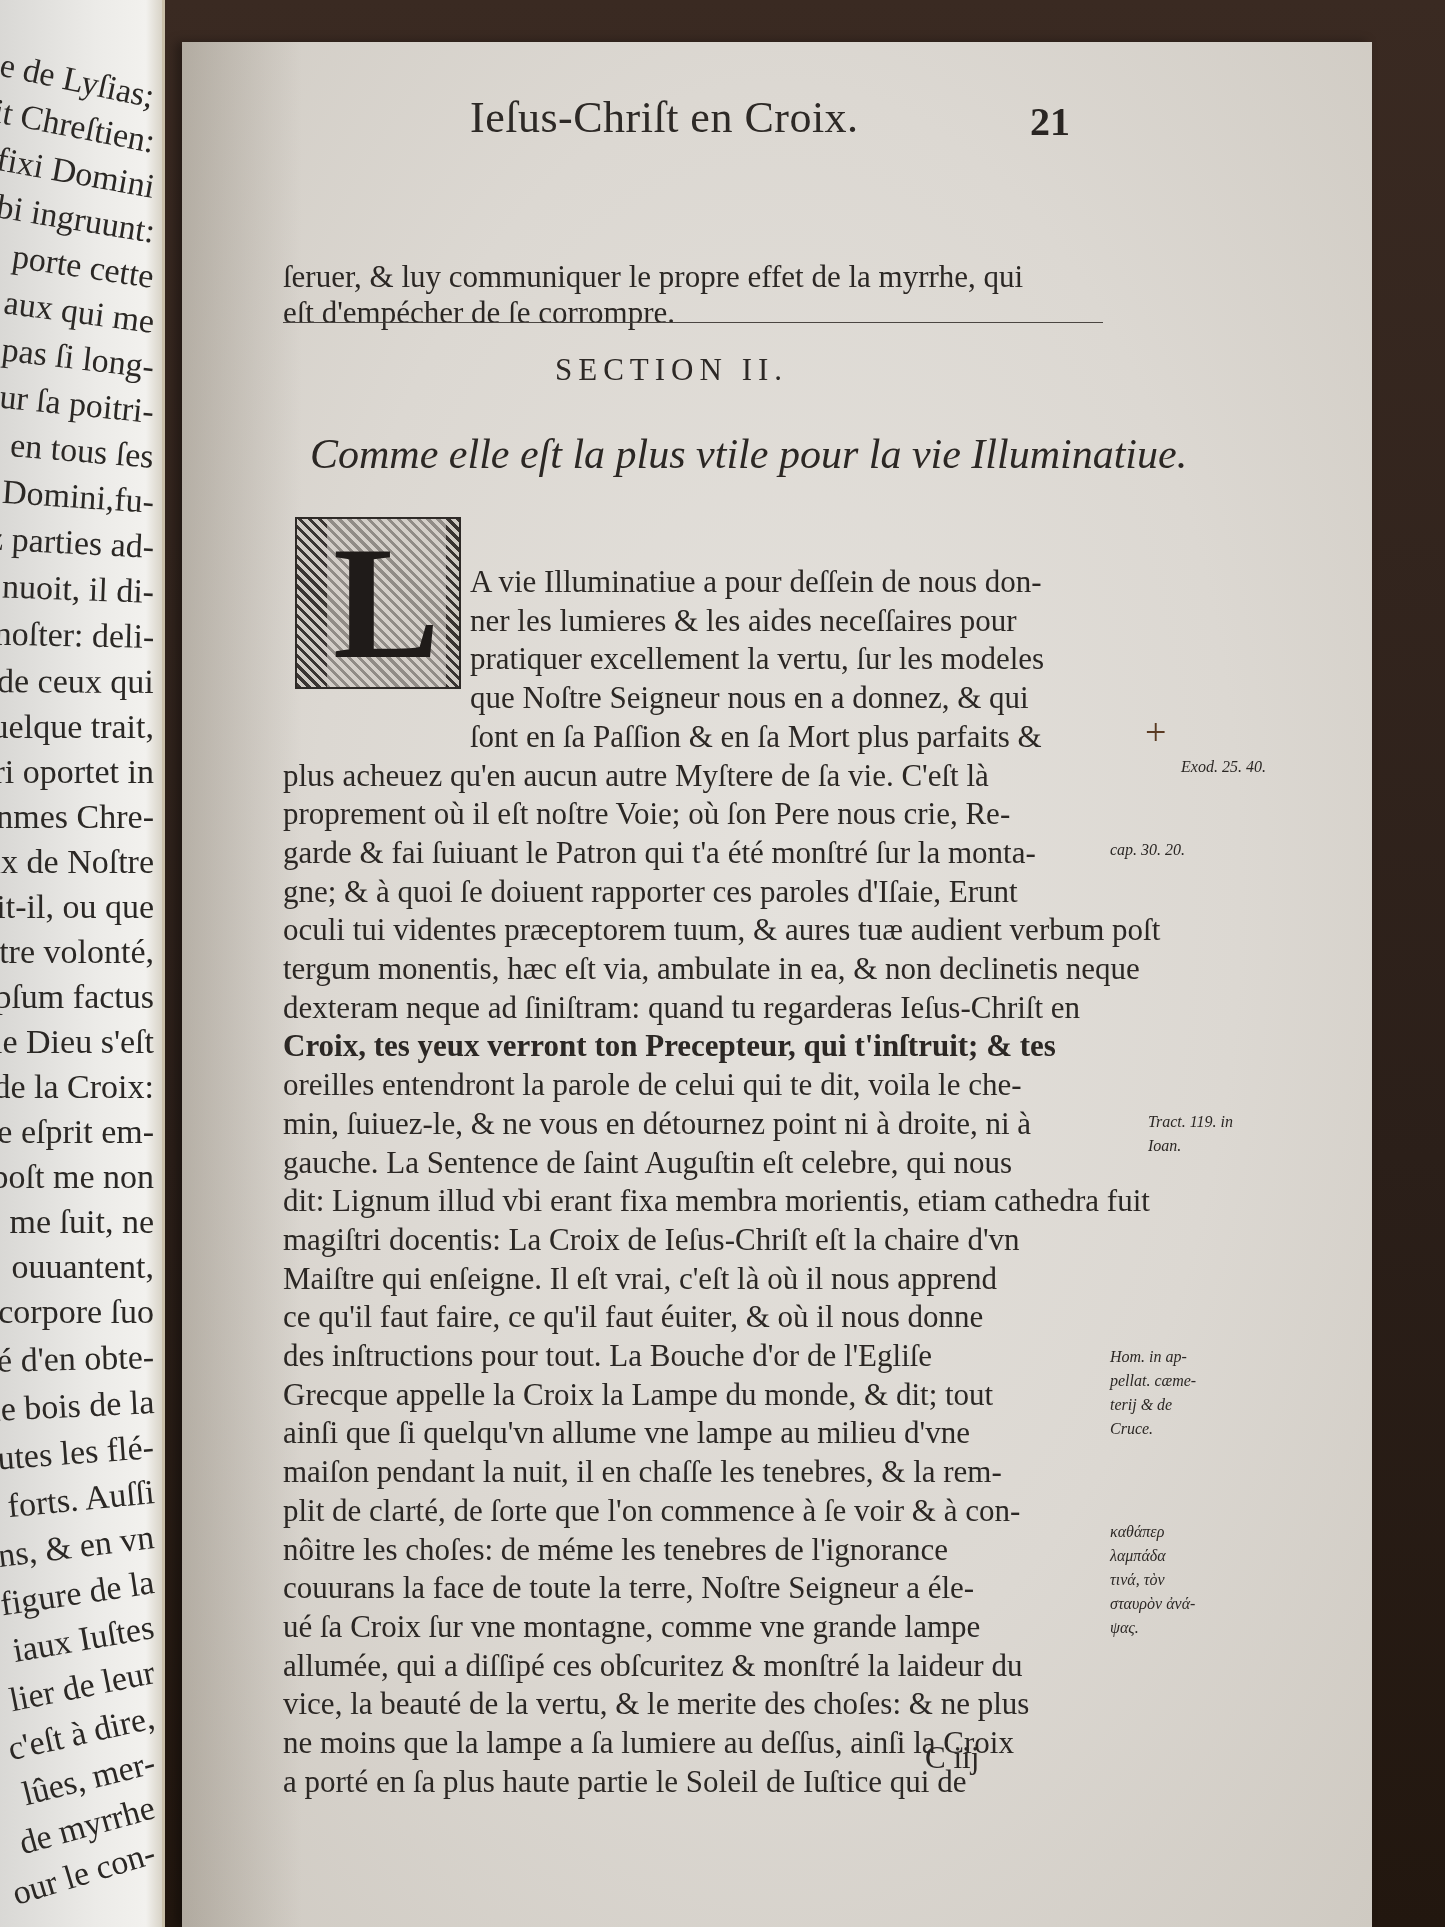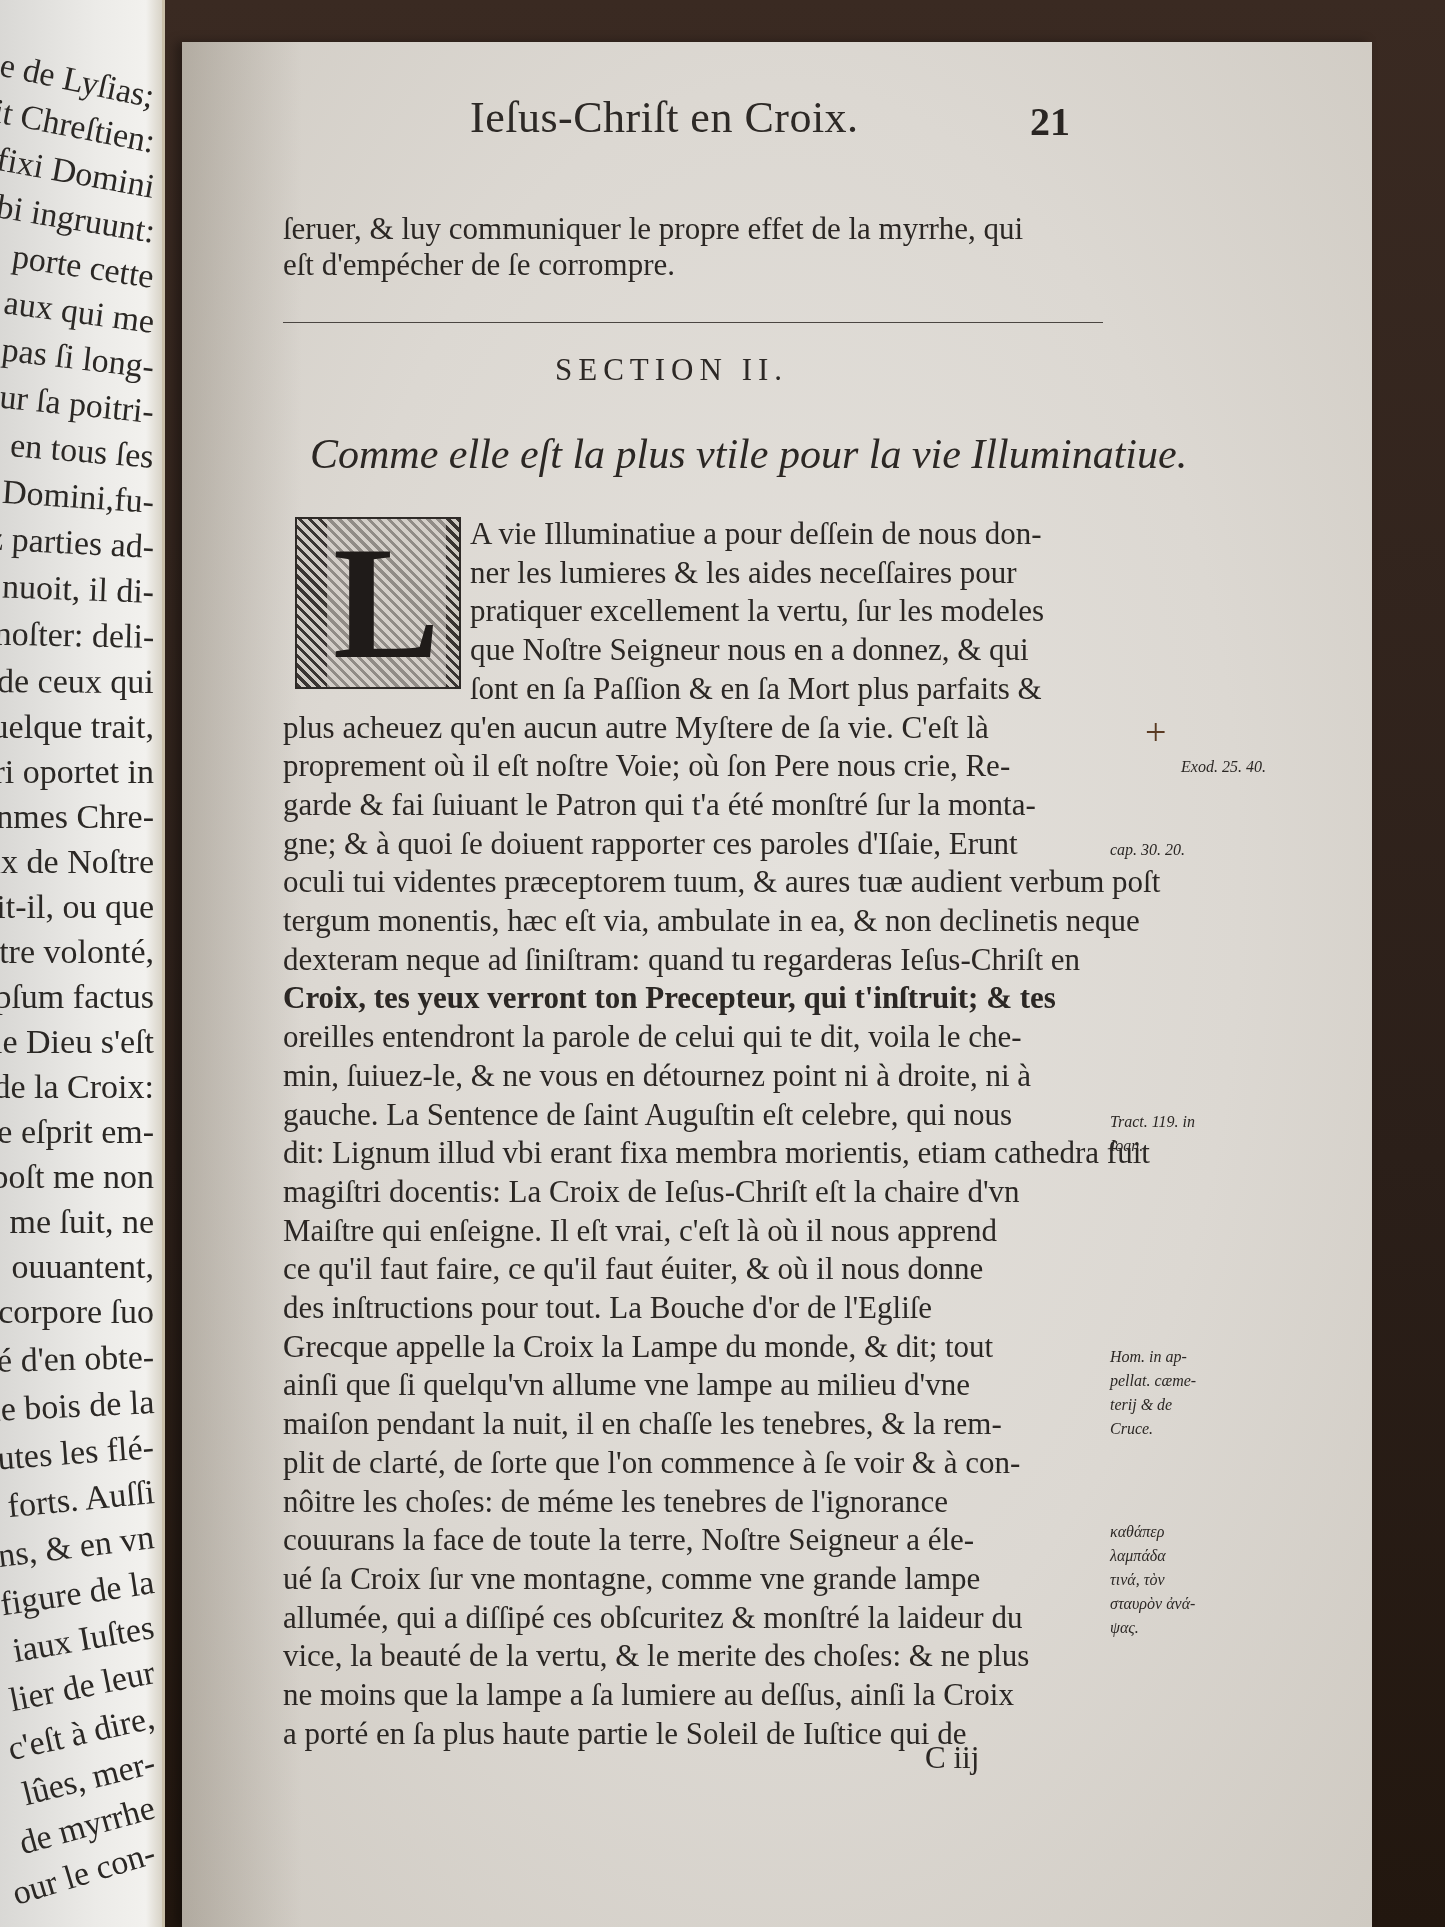--- a/index.html
+++ b/index.html
@@ -11,21 +11,21 @@
        overflow:hidden;border-right:3px solid #c9bfa9;}
   .left-line{position:absolute;right:8px;white-space:nowrap;font-size:34px;color:#2b2825;
        transform-origin:right center;}
   .right-page{position:absolute;left:182px;top:42px;width:1190px;height:1885px;
        background:radial-gradient(ellipse at 50% 45%,#e4e1dc 0%,#dcd8d2 55%,#cfcac2 100%);
        box-shadow:-6px 0 10px rgba(0,0,0,.35);}
   .spine-shadow{position:absolute;left:0;top:0;width:120px;height:100%;
        background:linear-gradient(90deg,rgba(120,110,95,.35),rgba(255,255,255,0));}
   .running-head{position:absolute;left:470px;top:92px;font-size:44px;letter-spacing:.5px;color:#2d2926;}
   .page-number{position:absolute;left:1030px;top:98px;font-size:40px;font-weight:bold;color:#2a2623;}
-  .text-line{position:absolute;left:283px;white-space:nowrap;font-size:31px;line-height:38px;color:#2b2724;}
+  .text-line{position:absolute;left:283px;white-space:nowrap;font-size:31px;line-height:38px;color:#2b2724;margin-top:48px;}
   .rule{position:absolute;left:283px;top:322px;width:820px;height:0;border-top:1.6px solid #4a4541;}
   .section-title{position:absolute;left:555px;top:352px;font-size:31px;letter-spacing:6px;color:#2d2926;}
   .subtitle{position:absolute;left:310px;top:430px;font-size:42px;font-style:italic;color:#2b2724;}
   .drop-cap{position:absolute;left:295px;top:517px;width:162px;height:168px;
        background:repeating-linear-gradient(45deg,#3a3532 0 3px,#cfcac3 3px 7px);
        border:2px solid #2e2a27;}
   .drop-cap span{position:absolute;left:30px;top:0;font-size:160px;line-height:168px;font-weight:bold;color:#1f1b19;
        background:rgba(216,212,205,.55);padding:0 6px;}
   .note{position:absolute;font-size:16px;font-style:italic;line-height:24px;color:#2b2724;white-space:pre;}
   .cross-mark{position:absolute;left:1145px;top:710px;font-size:38px;color:#5a3a22;}
@@ -128,21 +128,21 @@
     <div class="text-line" style="top: 1521.2px;">couurans la face de toute la terre, Noſtre Seigneur a éle-</div>
     <div class="text-line" style="top: 1559.9px;">ué ſa Croix ſur vne montagne, comme vne grande lampe</div>
     <div class="text-line" style="top: 1598.6px;">allumée, qui a diſſipé ces obſcuritez &amp; monſtré la laideur du</div>
     <div class="text-line" style="top: 1637.3px;">vice, la beauté de la vertu, &amp; le merite des choſes: &amp; ne plus</div>
     <div class="text-line" style="top: 1676px;">ne moins que la lampe a ſa lumiere au deſſus, ainſi la Croix</div>
     <div class="text-line" style="top: 1714.7px;">a porté en ſa plus haute partie le Soleil de Iuſtice qui de</div>
   </div>
 <div id="margin-notes">
     <div class="note" style="left: 1134px; top: 755px; margin-left: 47px;">Exod. 25. 40.</div>
     <div class="note" style="left: 1110px; top: 838px;">cap. 30. 20.</div>
-    <div class="note" style="left: 1110px; top: 1110px;">Tract. 119. in
+    <div class="note" style="left: 1148px; top: 1110px;">Tract. 119. in
 Ioan.</div>
     <div class="note" style="left: 1110px; top: 1345px;">Hom. in ap-
 pellat. cæme-
 terij &amp; de
 Cruce.</div>
     <div class="note" style="left: 1110px; top: 1520px;">καθάπερ
 λαμπάδα
 τινά, τὸν
 σταυρὸν ἀνά-
 ψας.</div>

